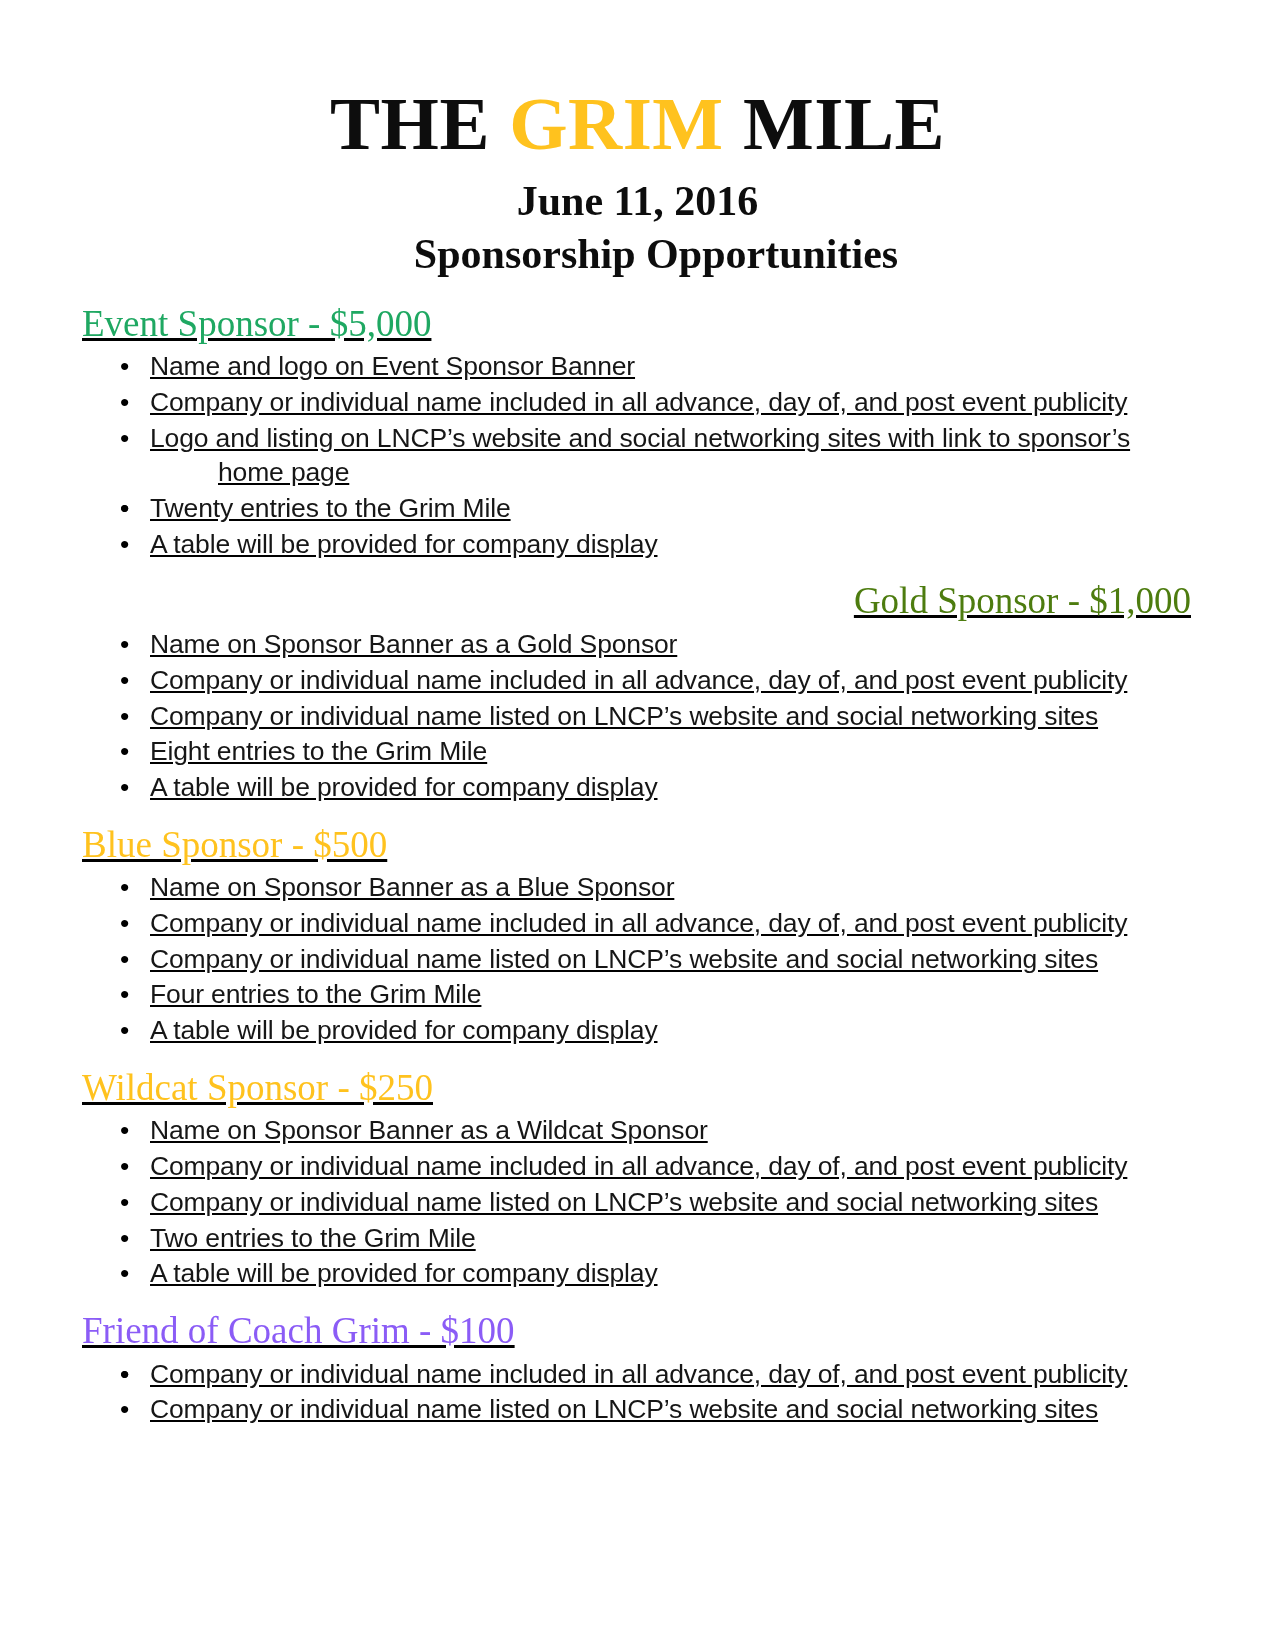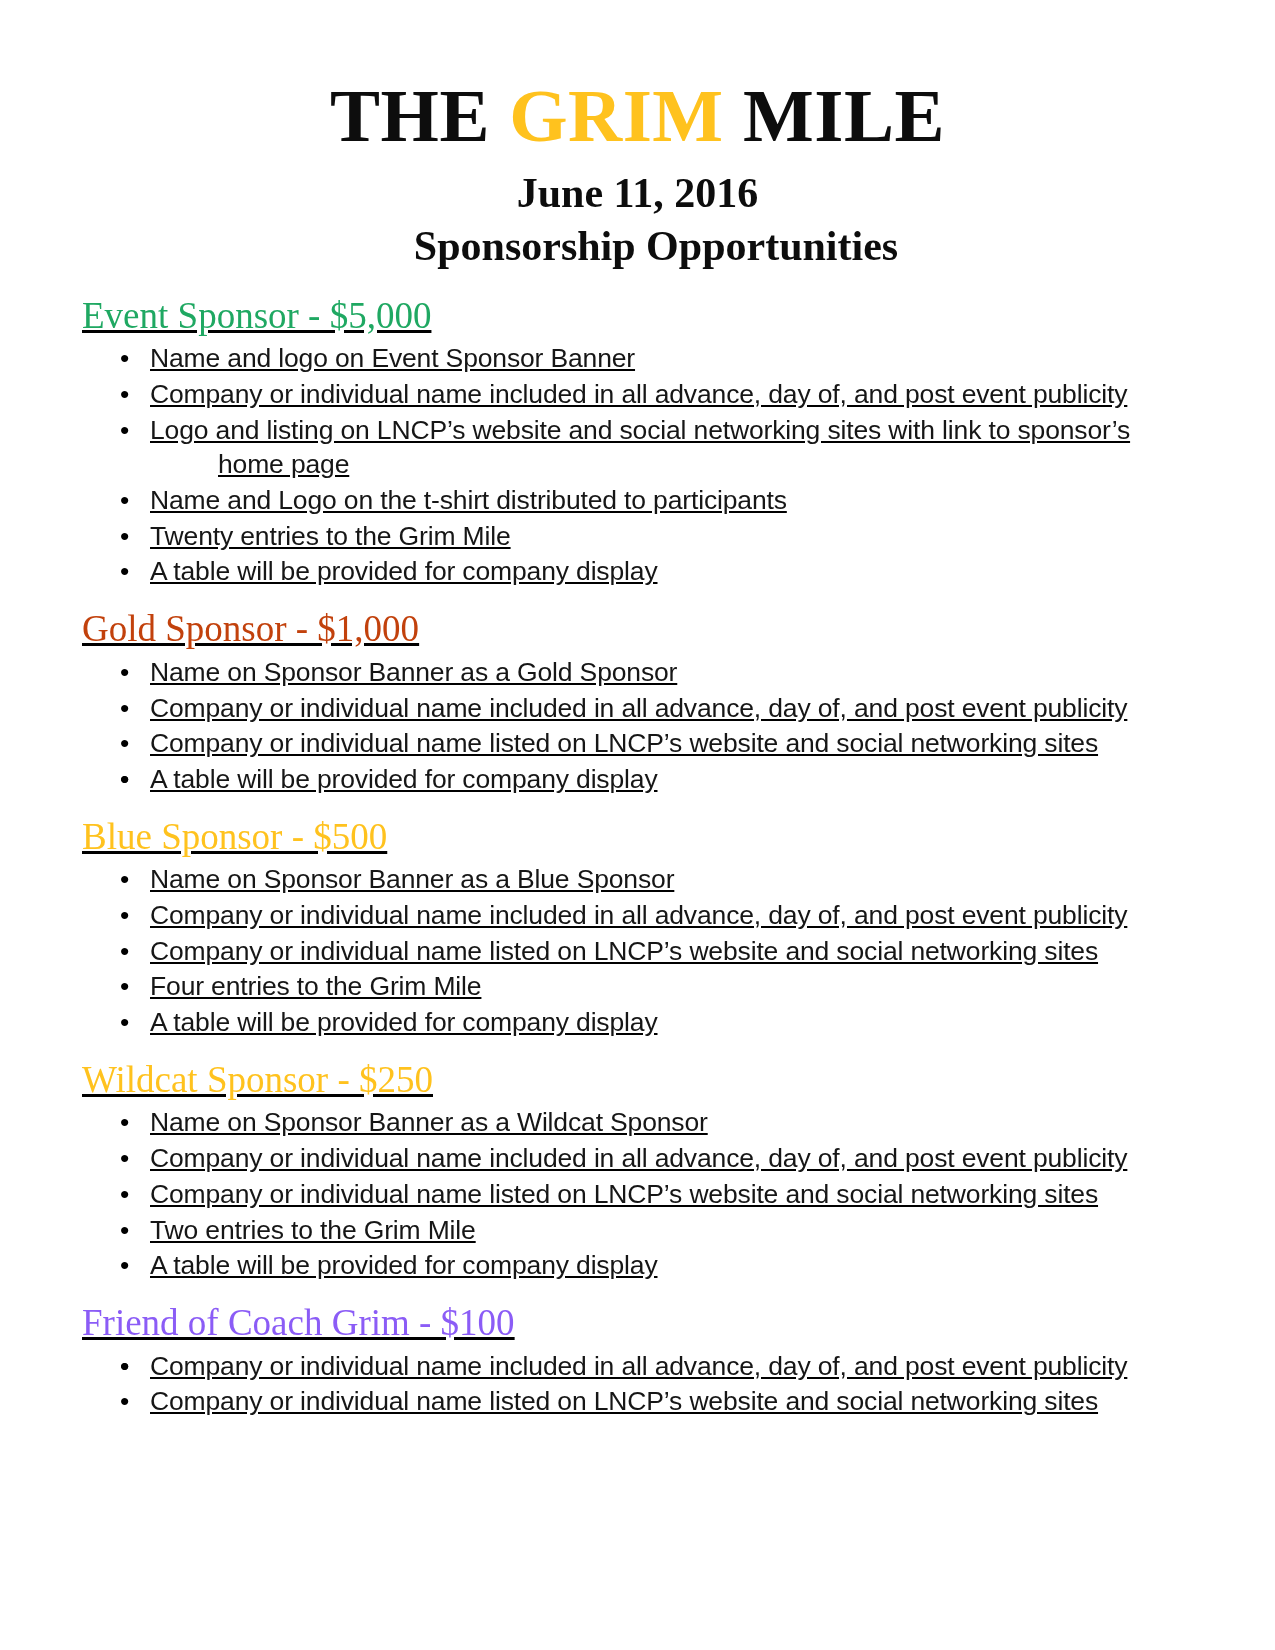--- a/index.html
+++ b/index.html
@@ -28,21 +28,21 @@
   .title-block {
     text-align: center;
     padding-top: 78px;
   }
   .doc-title {
     font-family: "Liberation Serif", "DejaVu Serif", serif;
     font-weight: bold;
     font-size: 75px;
     line-height: 1.02;
     letter-spacing: 0.5px;
-    margin: 0;
+    margin: 8px;
     white-space: nowrap;
   }
   .doc-title .gold-word { color: #FFC21E; }
   .doc-title .dark-word { color: #0d0d0d; }
 
   .doc-date {
     font-family: "Liberation Serif", "DejaVu Serif", serif;
     font-weight: bold;
     font-size: 42px;
     line-height: 1.18;
@@ -121,32 +121,32 @@
   </div>
 
   <div class="content">
 
   <div class="section">
         <div class="section-heading" style="color: rgb(31, 168, 98);">Event Sponsor - $5,000</div>
         <ul class="bullets">
           <li><span class="bullet-dot">•</span><span>Name and logo on Event Sponsor Banner</span></li>
           <li><span class="bullet-dot">•</span><span>Company or individual name included in all advance, day of, and post event publicity</span></li>
           <li class="wraps"><span class="bullet-dot">•</span><span>Logo and listing on LNCP’s website and social networking sites with link to sponsor’s home page</span></li>
-          <li><span class="bullet-dot">•</span><span>Name and Logo on the t-shirt distributed to participants</span></li>
+          <li><span class="bullet-dot">•</span></li>
           <li><span class="bullet-dot">•</span><span>Twenty entries to the Grim Mile</span></li>
           <li><span class="bullet-dot">•</span><span>A table will be provided for company display</span></li>
         </ul>
       </div>
       <div class="section">
-        <div class="section-heading" style="color: #c2410c;">Gold Sponsor - $1,000</div>
+        <div class="section-heading" style="color: #4d7c0f; text-align: right;">Gold Sponsor - $1,000</div>
         <ul class="bullets">
           <li><span class="bullet-dot">•</span><span>Name on Sponsor Banner as a Gold Sponsor</span></li>
           <li><span class="bullet-dot">•</span><span>Company or individual name included in all advance, day of, and post event publicity</span></li>
           <li><span class="bullet-dot">•</span><span>Company or individual name listed on LNCP’s website and social networking sites</span></li>
-          <li><span class="bullet-dot">•</span></li>
+          <li><span class="bullet-dot">•</span><span>Eight entries to the Grim Mile</span></li>
           <li><span class="bullet-dot">•</span><span>A table will be provided for company display</span></li>
         </ul>
       </div>
       <div class="section">
         <div class="section-heading" style="color: rgb(255, 194, 30);">Blue Sponsor - $500</div>
         <ul class="bullets">
           <li><span class="bullet-dot">•</span><span>Name on Sponsor Banner as a Blue Sponsor</span></li>
           <li><span class="bullet-dot">•</span><span>Company or individual name included in all advance, day of, and post event publicity</span></li>
           <li><span class="bullet-dot">•</span><span>Company or individual name listed on LNCP’s website and social networking sites</span></li>
           <li><span class="bullet-dot">•</span><span>Four entries to the Grim Mile</span></li>

